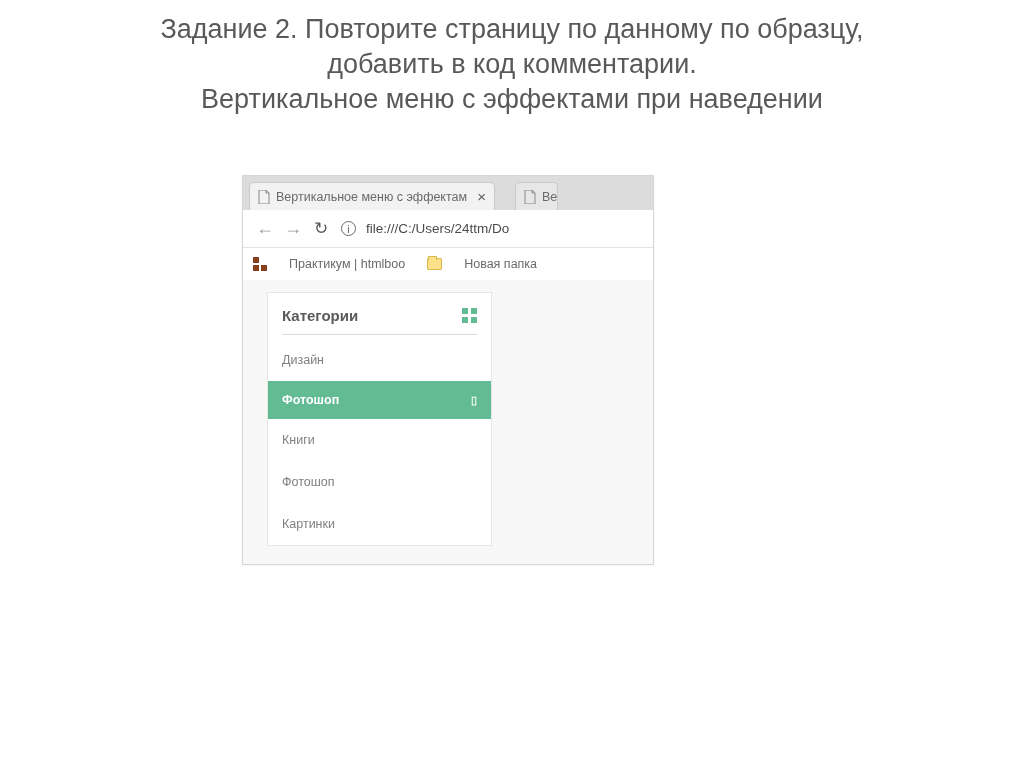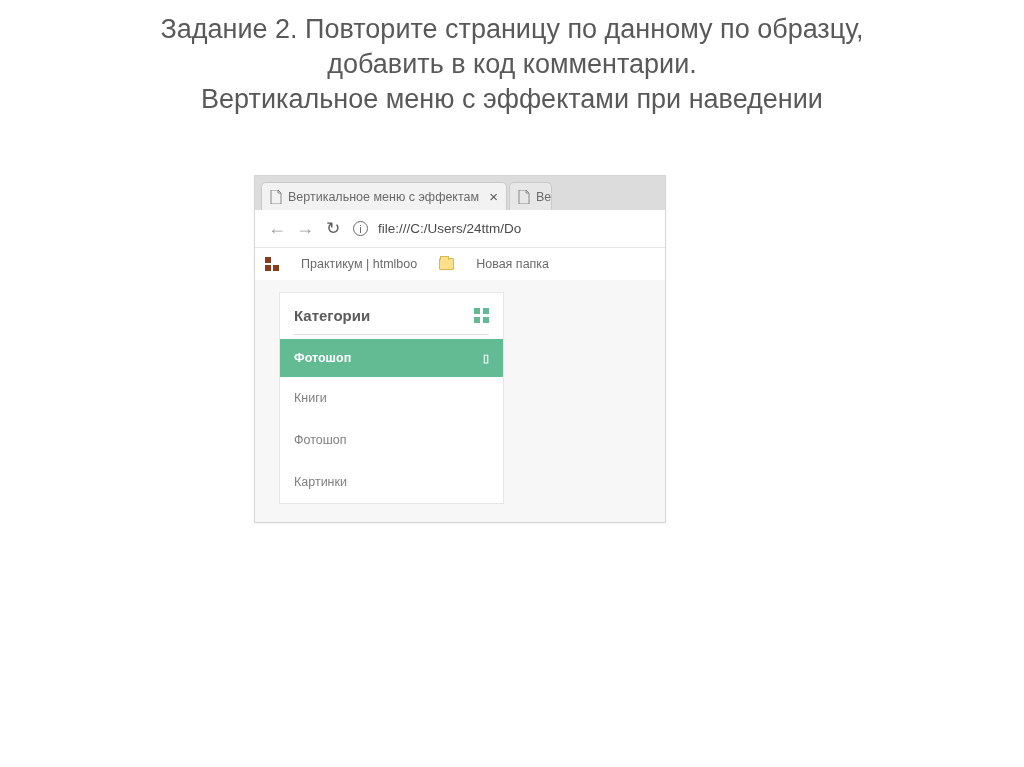--- a/index.html
+++ b/index.html
@@ -19,21 +19,21 @@
     font-size: 27px;
     line-height: 1.3;
     color: #595959;
     font-weight: 400;
   }
 
   
   .browser {
     position: absolute;
     top: 175px;
-    left: 254px;
+    left: 242px;
     width: 412px;
     background: #f2f2f2;
     border: 1px solid #d6d6d6;
     box-shadow: 0 1px 2px rgba(0,0,0,0.05);
   }
 
   
   .tab-strip {
     background: #dcdcdc;
     height: 34px;
@@ -52,21 +52,21 @@
     display: flex;
     align-items: center;
     padding: 0 8px;
     font-size: 12.5px;
     color: #6a6a6a;
     white-space: nowrap;
     max-width: 250px;
   }
   .tab.secondary {
     background: #e7e7e7;
-    margin-left: 2px;
+    margin-left: 20px;
     max-width: 60px;
     padding-right: 0;
   }
   .tab .file-icon {
     margin-right: 6px;
     color: #888;
   }
   .tab .close {
     margin-left: 10px;
     font-size: 15px;
@@ -288,20 +288,21 @@
   </div>
 
   <div class="viewport">
     <div class="menu-widget">
       <div class="menu-header">
         <span class="title">Категории</span>
         <span class="grid-icon"></span>
       </div>
       <hr class="menu-sep">
       <ul class="menu-list">
+        <li class="menu-item">Дизайн</li>
         <li class="menu-item active">
           <span>Фотошоп</span>
           <span class="chev">▯</span>
         </li>
         <li class="menu-item">Книги</li>
         <li class="menu-item">Фотошоп</li>
         <li class="menu-item">Картинки</li>
       </ul>
     </div>
   </div>

